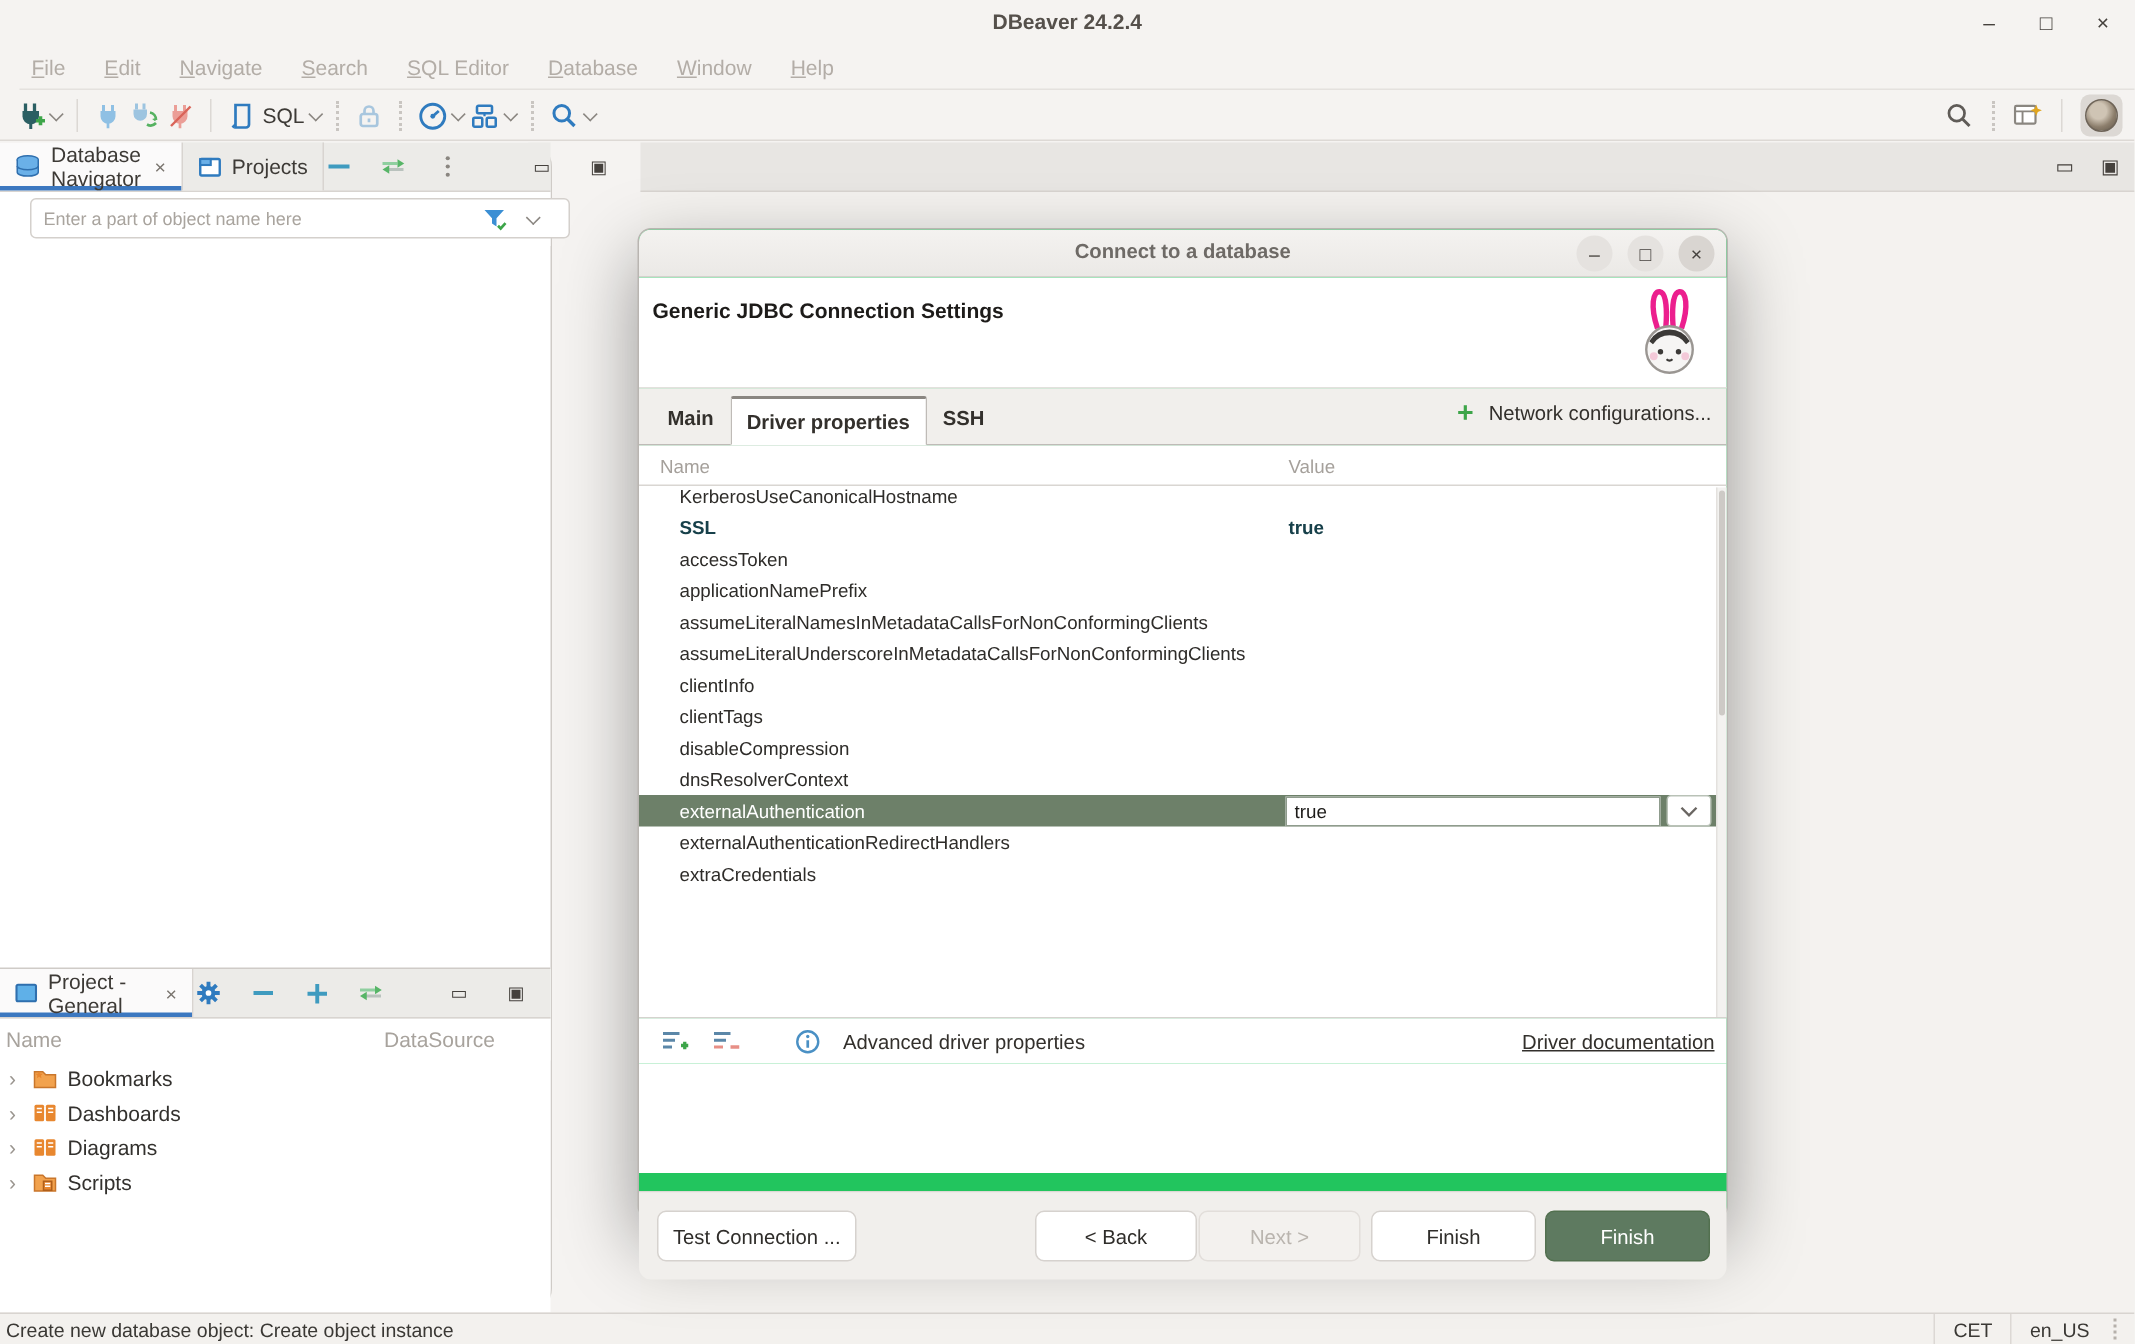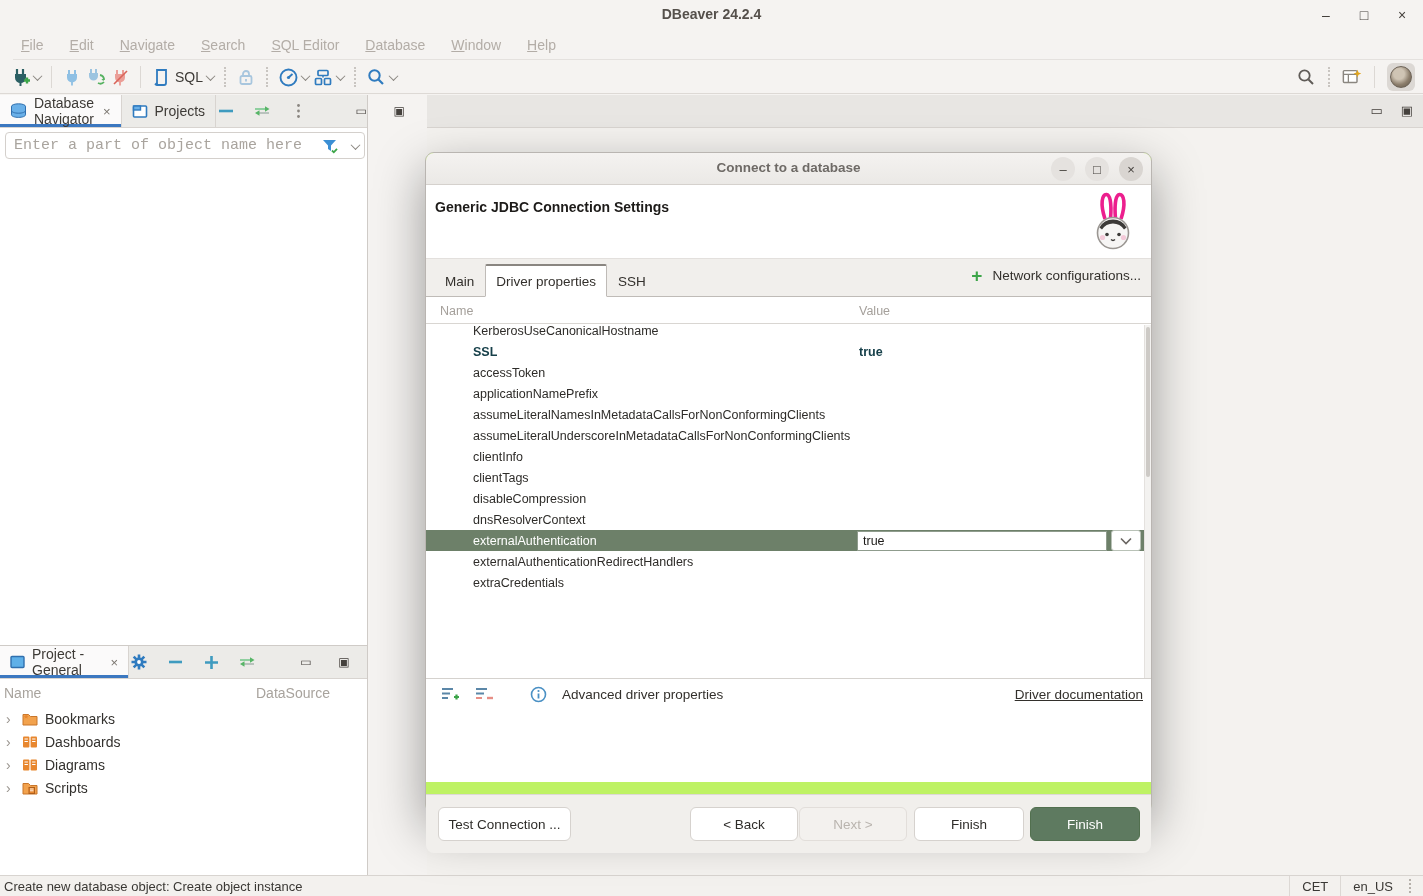--- a/index.html
+++ b/index.html
@@ -23,52 +23,52 @@
   .dsep { width:0; height:20px; border-left:2px dotted #c9c5c1; }
   .vchev { width:7px; height:7px; border-right:1.6px solid #8a8680; border-bottom:1.6px solid #8a8680; transform:rotate(45deg) translate(-1px,-1px); }
   .ticon { display:flex; align-items:center; justify-content:center; width:20px; height:20px; position:relative; }
   .sql-label { font-size:14px; color:#3d3a36; }
   .toolbar-right { margin-left:auto; display:flex; align-items:center; gap:12px; padding-right:8px; }
   .avatar-btn { width:28px; height:28px; border-radius:6px; background:#dcd8d4; display:flex; align-items:center; justify-content:center; }
   .avatar-circle { width:22px; height:22px; border-radius:50%; background:radial-gradient(circle at 40% 35%, #cfc4b4 0 30%, #8d7f6d 60%, #5d5347 100%); border:1px solid #6e6458; }
 
   
   .workspace { position:absolute; left:0; top:95px; width:100%; bottom:21px; }
-  .left-col { position:absolute; left:0; top:0; width:368px; height:100%; border-right:1px solid #cfcbc7; background:#fff; }
+  .left-col { position:absolute; left:0; top:0; width:368px; height:100%; border-right:1px solid #cfcbc7; background:#fff;border-radius:16px; }
   .editor-area { position:absolute; left:427px; right:0; top:0; height:100%; background:#f4f2ef; }
   .editor-strip { height:33px; background:#e8e6e3; border-bottom:1px solid #d8d4d0; position:relative; }
   .panel-glyphs { position:absolute; right:10px; top:8px; display:flex; gap:18px; color:#45413d; font-size:13px; }
 
   .panel-tabbar { height:33px; background:#ecebe8; border-bottom:1px solid #d8d4d0; display:flex; align-items:stretch; position:relative; }
   .ptab { display:flex; align-items:center; gap:7px; padding:0 10px; font-size:14px; color:#3d3a36; border-right:1px solid #d8d4d0; background:#ecebe8; }
   .ptab.active { background:#fbfafa; box-shadow:inset 0 -3px 0 #3c78c0; }
   .tab-close { color:#7a756f; font-size:13px; margin-left:2px; }
   .panel-icons { margin-left:auto; display:flex; align-items:center; gap:16px; padding-right:12px; }
 
   .filter-row { position:relative; height:36px; background:#fff; }
-  .filter-input { position:absolute; left:5px; top:4px; width:360px; height:27px; border:1px solid #d4d0cc; border-radius:4px; font-size:15px; padding:0 8px; color:#3d3a36; background:#fff; font-family:Liberation Mono, monospace; }
+  .filter-input { position:absolute; left:20px; top:4px; width:360px; height:27px; border:1px solid #d4d0cc; border-radius:4px; font-size:12px; padding:0 8px; color:#3d3a36; background:#fff; font-family:Liberation Sans, sans-serif; }
   .filter-input::placeholder { color:#a9a49e; }
   .filter-tools { position:absolute; right:8px; top:8px; display:flex; align-items:center; gap:12px; }
 
   .proj-panel { position:absolute; left:0; top:550px; width:100%; bottom:0; border-top:1px solid #cfcbc7; background:#fff; }
   .cols-header { display:flex; height:28px; align-items:center; font-size:14px; color:#a8a39d; background:#fff; }
   .cols-header .c1 { padding-left:4px; width:256px; }
   .tree-row { display:flex; align-items:center; height:23px; font-size:14px; color:#33312e; gap:6px; padding-left:6px; }
   .tree-chev { color:#9a958f; font-size:14px; width:10px; }
   .tree-icon { width:17px; height:15px; display:flex; align-items:center; }
 
   
   .statusbar { position:absolute; left:0; bottom:0; width:100%; height:21px; background:#f3f1ee; border-top:1px solid #d8d4d0; display:flex; align-items:center; font-size:13px; color:#3a3834; }
   .status-msg { padding-left:4px; }
   .status-right { margin-left:auto; display:flex; align-items:center; height:100%; }
   .status-cell { padding:0 12px; border-left:1px solid #dcd8d4; height:100%; display:flex; align-items:center; color:#3a3834; }
   .grip { width:4px; height:14px; border-left:2px dotted #b5b0aa; margin:0 10px 0 4px; }
 
   
-  .dialog { position:absolute; left:425px; top:152px; width:727px; height:661px; background:#bef264; border:1px solid #b9b5b1; border-radius:9px; box-shadow:0 18px 50px rgba(0,0,0,.38); }
+  .dialog { position:absolute; left:425px; top:152px; width:727px; height:661px; background:#22c55e; border:1px solid #b9b5b1; border-radius:9px; box-shadow:0 18px 50px rgba(0,0,0,.38); }
   .dlg-titlebar { position:relative; height:32px; border-bottom:1px solid #d5d1cd; border-radius:8px 8px 0 0; background:linear-gradient(#f4f2f0,#ebe9e6); }
   .dlg-title { position:absolute; left:0; right:0; top:7px; text-align:center; font-size:13.5px; color:#6e6a66; font-weight:bold; }
   .dlg-circles { position:absolute; right:8px; top:4px; display:flex; gap:10px; }
   .circle-btn { width:24px; height:24px; border-radius:50%; background:#e5e2df; display:flex; align-items:center; justify-content:center; font-size:13px; color:#45413d; }
   .circle-btn.close { background:#d9d5d1; }
 
   .dlg-header { position:relative; height:74px; background:#fff; border-bottom:1px solid #e3e0dd; }
   .dlg-h1 { position:absolute; left:9px; top:14px; font-size:14px; font-weight:bold; color:#1d1b19; }
   .dlg-h2 { position:absolute; left:13px; top:42px; font-size:13.5px; color:#3a3733;margin-top:35px; }
   .bunny { position:absolute; right:14px; top:6px; }
@@ -78,21 +78,21 @@
   .dlg-tab.active { background:#fff; border:1px solid #bfbbb7; border-bottom:1px solid #fff; border-top:2px solid #8a8681; border-radius:2px 2px 0 0; padding-top:8px; }
   .netcfg { position:absolute; right:10px; top:9px; display:flex; align-items:center; gap:10px; font-size:13.5px; color:#33302c; }
   .plus-green { color:#3da549; font-size:19px; font-weight:bold; line-height:14px; }
 
   .dlg-body { position:relative; background:#fff; height:382px; border-bottom:1px solid #d5d2ce; }
   .tbl-header { position:relative; height:27px; border-bottom:1px solid #d9d6d2; font-size:12.5px; color:#a5a09b; }
   .tbl-header .h1 { position:absolute; left:14px; top:7px; }
   .tbl-header .h2 { position:absolute; left:433px; top:7px; }
   .rows-clip { position:absolute; left:0; right:7px; top:28px; bottom:0; overflow:hidden; }
   .prow { position:relative; height:21px; display:flex; align-items:center; font-size:12.5px; color:#2e2c29; }
-  .prow .pname { padding-left:47px; white-space:nowrap; }
+  .prow .pname { padding-left:27px; white-space:nowrap; }
   .prow .pvalue { position:absolute; left:433px; white-space:nowrap; }
   .prow.bold .pname, .prow.bold .pvalue { font-weight:bold; color:#17404a; }
   .prow.sel { background:#6d8069; color:#fff; }
   .prow.sel .pname { color:#fff; }
   .val-edit { position:absolute; left:431px; top:0; height:21px; display:flex; align-items:center; gap:4px; }
   .val-input { width:250px; height:20px; border:1px solid #8f9c8d; font-size:12.5px; padding:0 5px; color:#1c1a18; font-family:"Liberation Sans",sans-serif; background:#fff; }
   .val-drop { width:30px; height:21px; background:#fff; border:1px solid #b9c2b7; border-radius:3px; display:flex; align-items:center; justify-content:center; }
   .scrollbar { position:absolute; right:0; top:28px; bottom:0; width:7px; background:#f3f2f0; border-left:1px solid #e4e1de; }
   .scroll-thumb { position:absolute; left:1px; right:1px; top:2px; height:150px; background:#cdcac6; border-radius:3px; }
 
@@ -442,21 +442,21 @@
           <circle cx="18" cy="43.5" r="1.8" fill="#3c3a38"></circle>
           <circle cx="30" cy="43.5" r="1.8" fill="#3c3a38"></circle>
           <circle cx="13.5" cy="46.5" r="2.6" fill="#f3c9d8"></circle>
           <circle cx="34.5" cy="46.5" r="2.6" fill="#f3c9d8"></circle>
           <path d="M22 48.5 q2 1.8 4 0" fill="none" stroke="#3c3a38" stroke-width="1.4"></path>
         </svg>
       </span>
     </div>
 
     <div class="dlg-tabbar">
-      <div id="dlg-tabs" style="display:flex;align-items:flex-end;">
+      <div id="dlg-tabs" style="display:flex;align-items:flex-start;font-weight:bold;">
           <div class="dlg-tab">Main</div>
           <div class="dlg-tab active">Driver properties</div>
           <div class="dlg-tab">SSH</div>
         </div>
       <div class="netcfg">
         <span class="plus-green">+</span>
         <span>Network configurations...</span>
       </div>
     </div>
 

